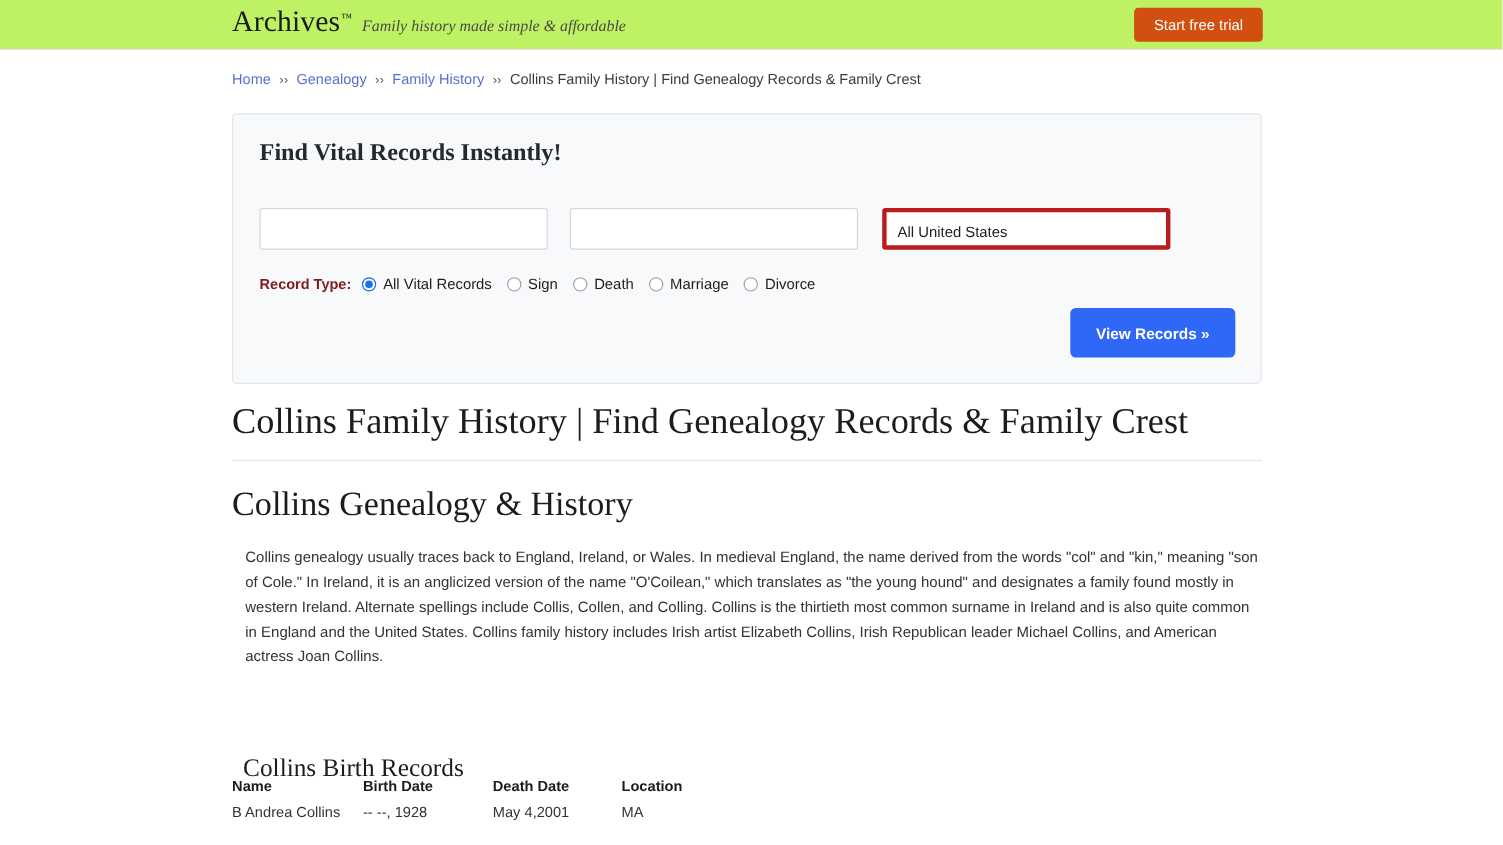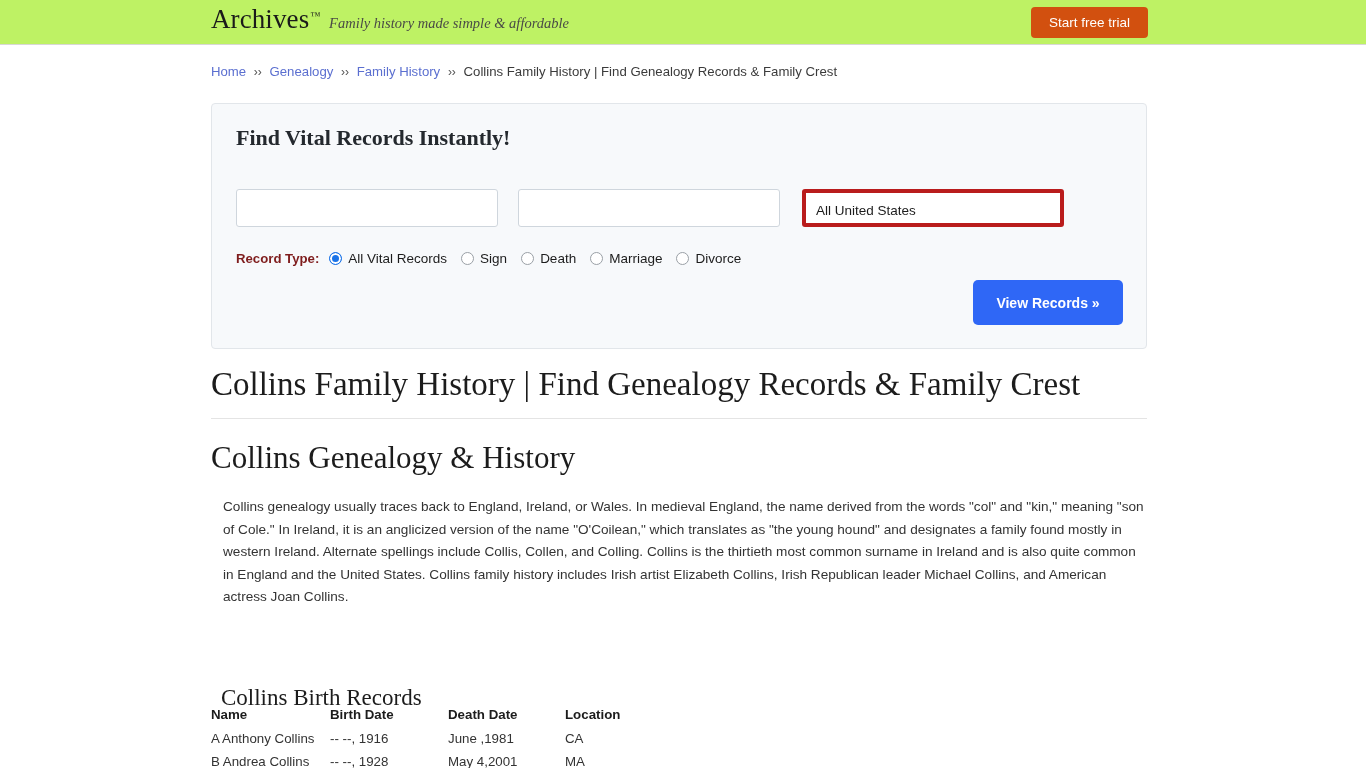--- a/index.html
+++ b/index.html
@@ -350,25 +350,19 @@
   <thead>
     <tr>
       <th class="col-name">Name</th>
       <th class="col-birth">Birth Date</th>
       <th class="col-death">Death Date</th>
       <th class="col-loc">Location</th>
     </tr>
   </thead>
   <tbody>
     <tr>
-      <td>A Anthony Collins</td>
-      <td>-- --, 1916</td>
-      <td>June ,1981</td>
-      <td>CA</td>
-    </tr>
-    <tr>
       <td>B Andrea Collins</td>
       <td>-- --, 1928</td>
       <td>May 4,2001</td>
       <td>MA</td>
     </tr>
   </tbody>
 </table>
 
 </body></html>

